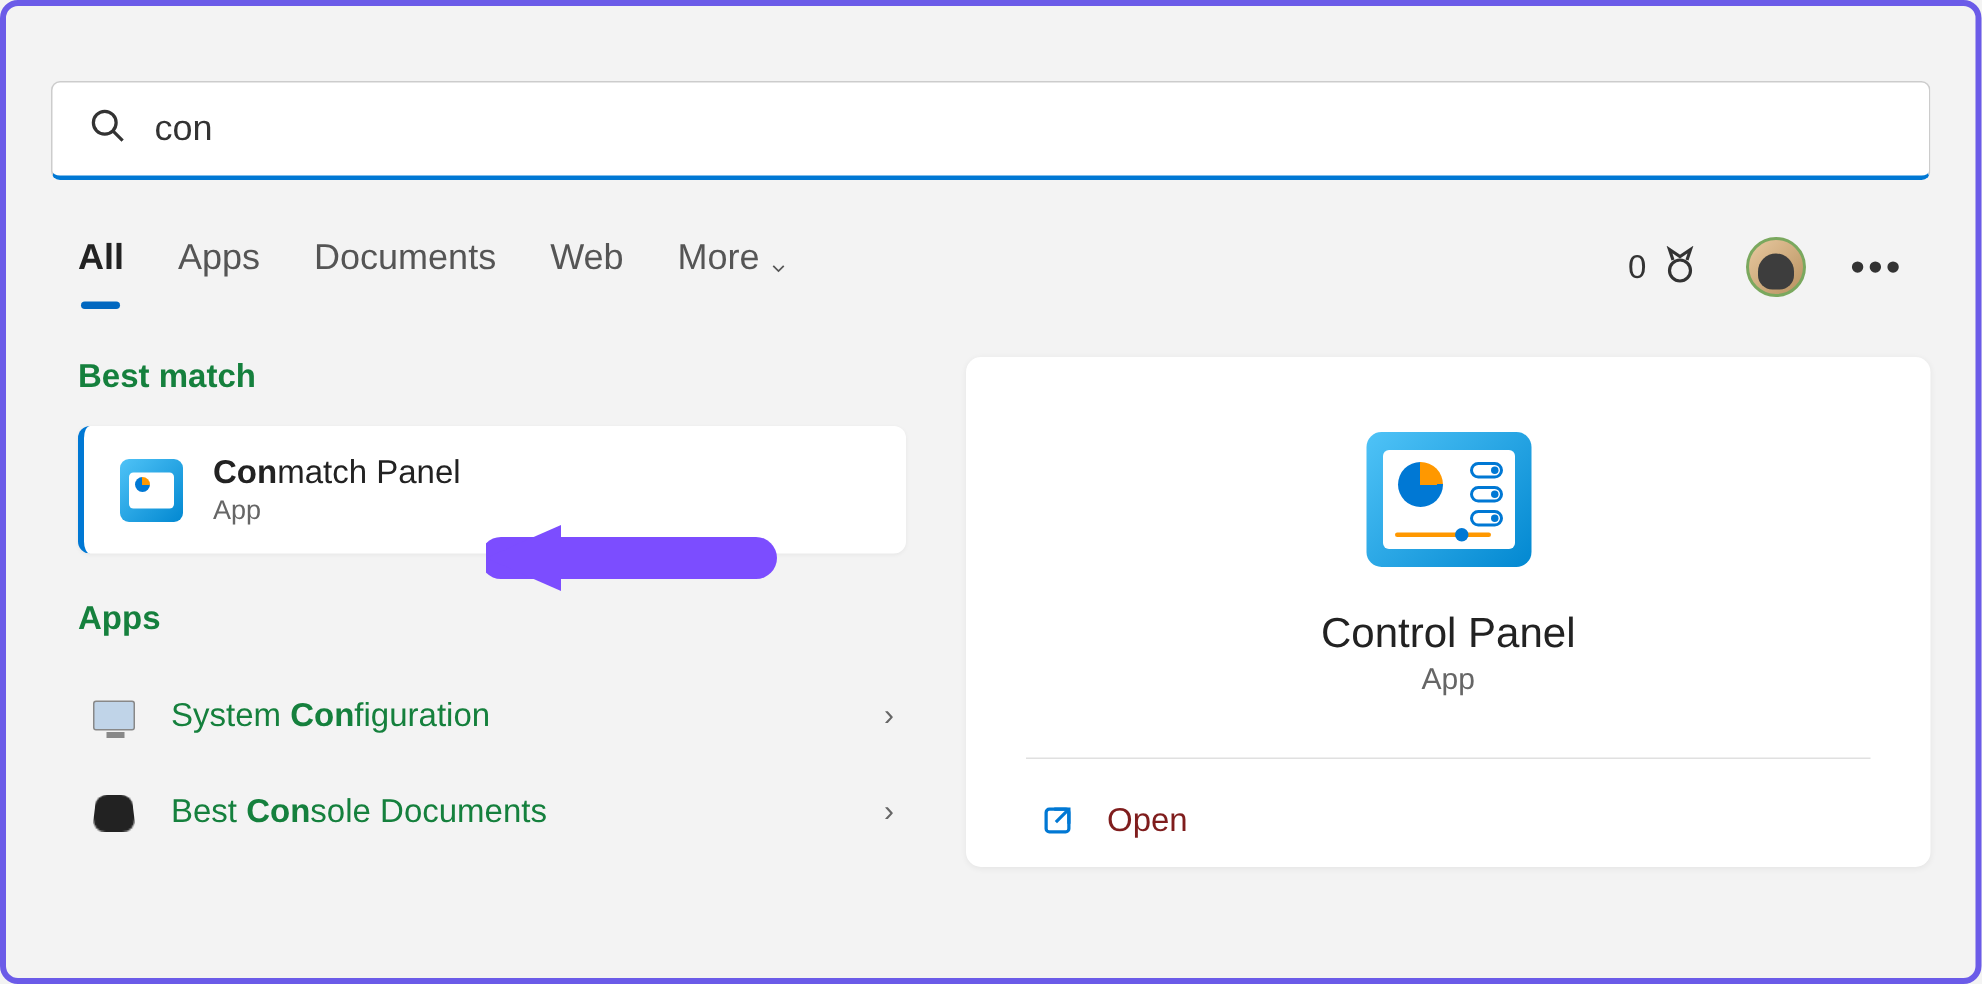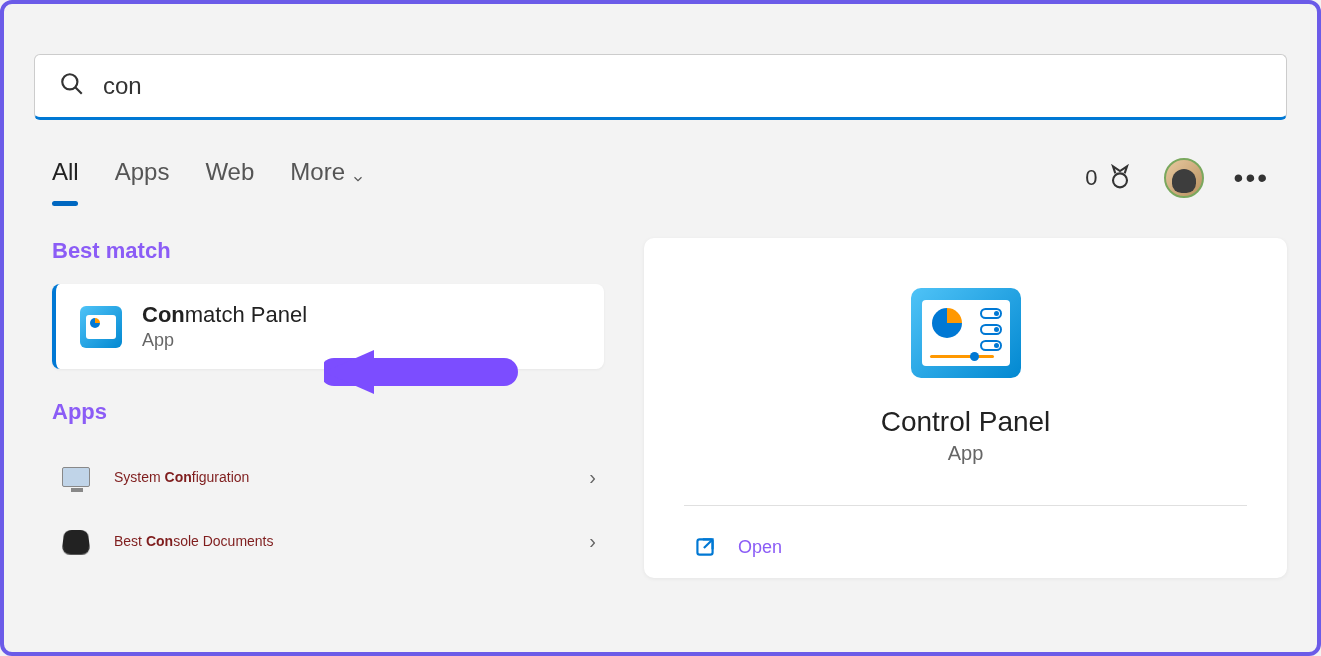--- a/index.html
+++ b/index.html
@@ -40,21 +40,21 @@
   padding: 0 18px;
 }
 .tabs { display: flex; gap: 36px; align-items: center; }
 .tab {
   font-size: 24px;
   color: #555;
   cursor: pointer;
   position: relative;
   padding-bottom: 12px;
 }
-.tab.active { color: #222; font-weight: 400; }
+.tab.active { color: #222; font-weight: 700; }
 .tab.active::after {
   content: "";
   position: absolute;
   bottom: -8px;
   left: 50%;
   transform: translateX(-50%);
   width: 26px;
   height: 5px;
   background: #0067c0;
   border-radius: 3px;
@@ -62,21 +62,21 @@
 .tab.more { display: flex; align-items: flex-end; gap: 6px; }
 .tab.more svg { width: 14px; height: 14px; stroke: #555; fill: none; stroke-width: 2; }
 .right-icons { margin-left: auto; display: flex; align-items: center; gap: 30px; }
 .rewards { display: flex; align-items: center; gap: 8px; font-size: 22px; color: #333; }
 .rewards svg { width: 28px; height: 28px; stroke: #333; fill: none; stroke-width: 1.8; }
 .avatar { width: 40px; height: 40px; border-radius: 50%; background: linear-gradient(135deg,#e8c9a0,#b8915f); display:flex;align-items:center;justify-content:center;overflow:hidden;border:2px solid #7aa85e;}
 .avatar-inner{width:24px;height:24px;background:#3d3d3d;border-radius:50% 50% 40% 40%;margin-top:6px;}
 .more-dots { font-size: 28px; color: #333; cursor: pointer; letter-spacing: 2px; }
 .content { display: flex; margin-top: 40px; gap: 40px; }
 .left-col { flex: 0 0 570px; padding-left: 18px; }
-.section-title { font-size: 22px; font-weight: 600; color: #8b5cf6; margin-bottom: 20px; }
+.section-title { font-size: 22px; font-weight: 600; color: #15803d; margin-bottom: 20px; }
 .result-card {
   background: #fff;
   border-radius: 8px;
   padding: 18px 24px;
   display: flex;
   align-items: center;
   border-left: 4px solid #0078d4;
   box-shadow: 0 1px 3px rgba(0,0,0,0.05);
   position: relative;
   margin-bottom: 30px;
@@ -97,21 +97,21 @@
 .app-row {
   display: flex;
   align-items: center;
   padding: 16px 8px;
   cursor: pointer;
 }
 .app-row .icon-slot{width:32px;height:32px;margin-right:22px;display:flex;align-items:center;justify-content:center;}
 .monitor-icon{width:28px;height:20px;background:#c0d4e8;border:1px solid #888;border-radius:2px;position:relative;}
 .monitor-icon::after{content:"";position:absolute;bottom:-6px;left:8px;width:12px;height:4px;background:#888;}
 .xbox-icon{width:26px;height:26px;background:#222;border-radius:8px;transform:perspective(40px) rotateX(20deg);}
-.app-row .label { font-size: 14px; color: #7f1d1d; flex: 1; }
+.app-row .label { font-size: 22px; color: #15803d; flex: 1; }
 .app-row .label b { font-weight: 700; }
 .app-row .chev { color: #666; font-size: 20px; }
 .right-col {
   flex: 1;
   background: #fff;
   border-radius: 10px;
   box-shadow: 0 1px 4px rgba(0,0,0,0.06);
   padding: 50px 40px 0 40px;
   display: flex;
   flex-direction: column;
@@ -129,21 +129,21 @@
 .slider-line{position:absolute;left:8px;bottom:8px;width:64px;height:3px;background:#ff9800;border-radius:2px;}
 .slider-knob{position:absolute;left:48px;bottom:5px;width:9px;height:9px;background:#0078d4;border-radius:50%;}
 .toggles{position:absolute;right:8px;top:8px;display:flex;flex-direction:column;gap:5px;}
 .toggle{width:22px;height:11px;border:2px solid #0078d4;border-radius:6px;position:relative;}
 .toggle::after{content:"";position:absolute;right:1px;top:1px;width:5px;height:5px;background:#0078d4;border-radius:50%;}
 .detail-title { font-size: 28px; color: #222; margin-top: 28px; }
 .detail-sub { font-size: 20px; color: #666; margin-top: 4px; }
 .divider { width: 100%; height: 1px; background: #e0e0e0; margin-top: 40px; }
 .open-row { width: 100%; display: flex; align-items: center; padding: 18px 8px; cursor: pointer; margin-top: 10px;}
 .open-row svg { width: 26px; height: 26px; stroke: #0078d4; fill: none; stroke-width: 2; margin-right: 20px; }
-.open-row span { font-size: 18px; color: #8b5cf6; }
+.open-row span { font-size: 22px; color: #7f1d1d; }
 .arrow-annotation{
   position:absolute;
   left:320px; top:338px;
   width:220px; height:60px;
   pointer-events:none;
 }
 .arrow-annotation svg{width:100%;height:100%;}
 </style>
 </head>
 <body>
@@ -155,20 +155,21 @@
         <line x1="15" y1="15" x2="21" y2="21"></line>
       </svg>
   </span>
   <input class="search-input" type="text" value="con" style="">
 </div>
 
 <div class="tabs-row">
   <div class="tabs">
     <div class="tab active">All</div>
     <div class="tab">Apps</div>
+    <div class="tab">Documents</div>
     <div class="tab">Web</div>
     <div class="tab more">
       <span>More</span>
       <svg viewBox="0 0 24 24">
           <polyline points="6 9 12 15 18 9"></polyline>
         </svg>
     </div>
   </div>
   <div class="right-icons">
     <div class="rewards">

